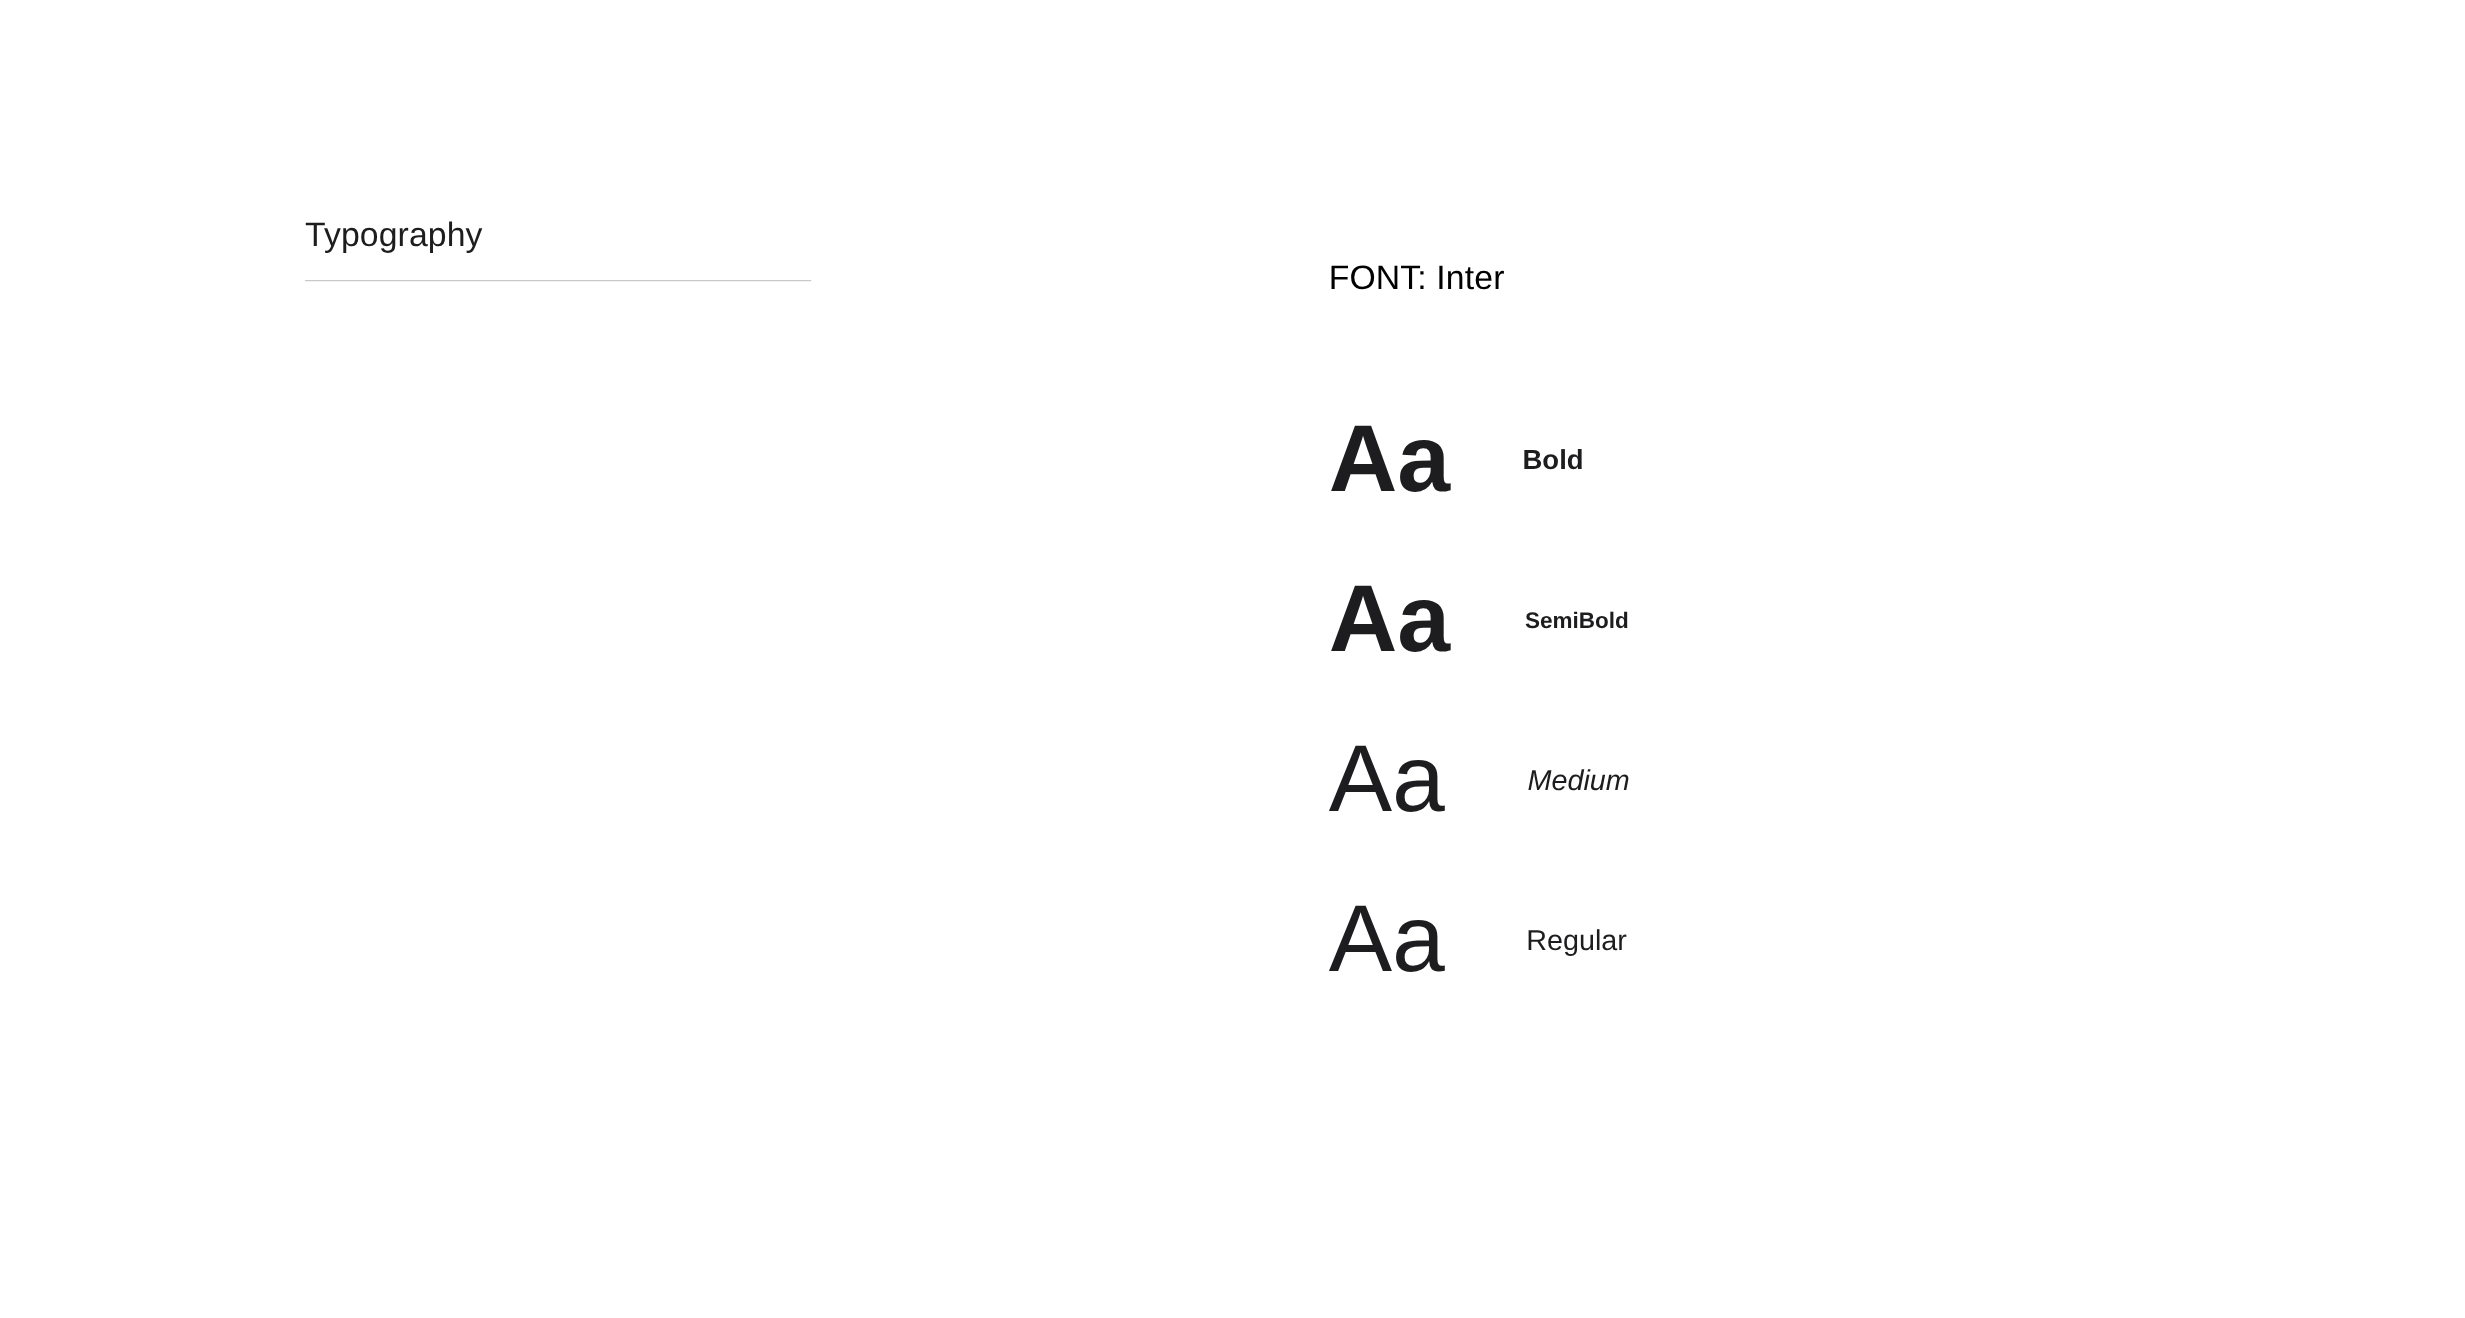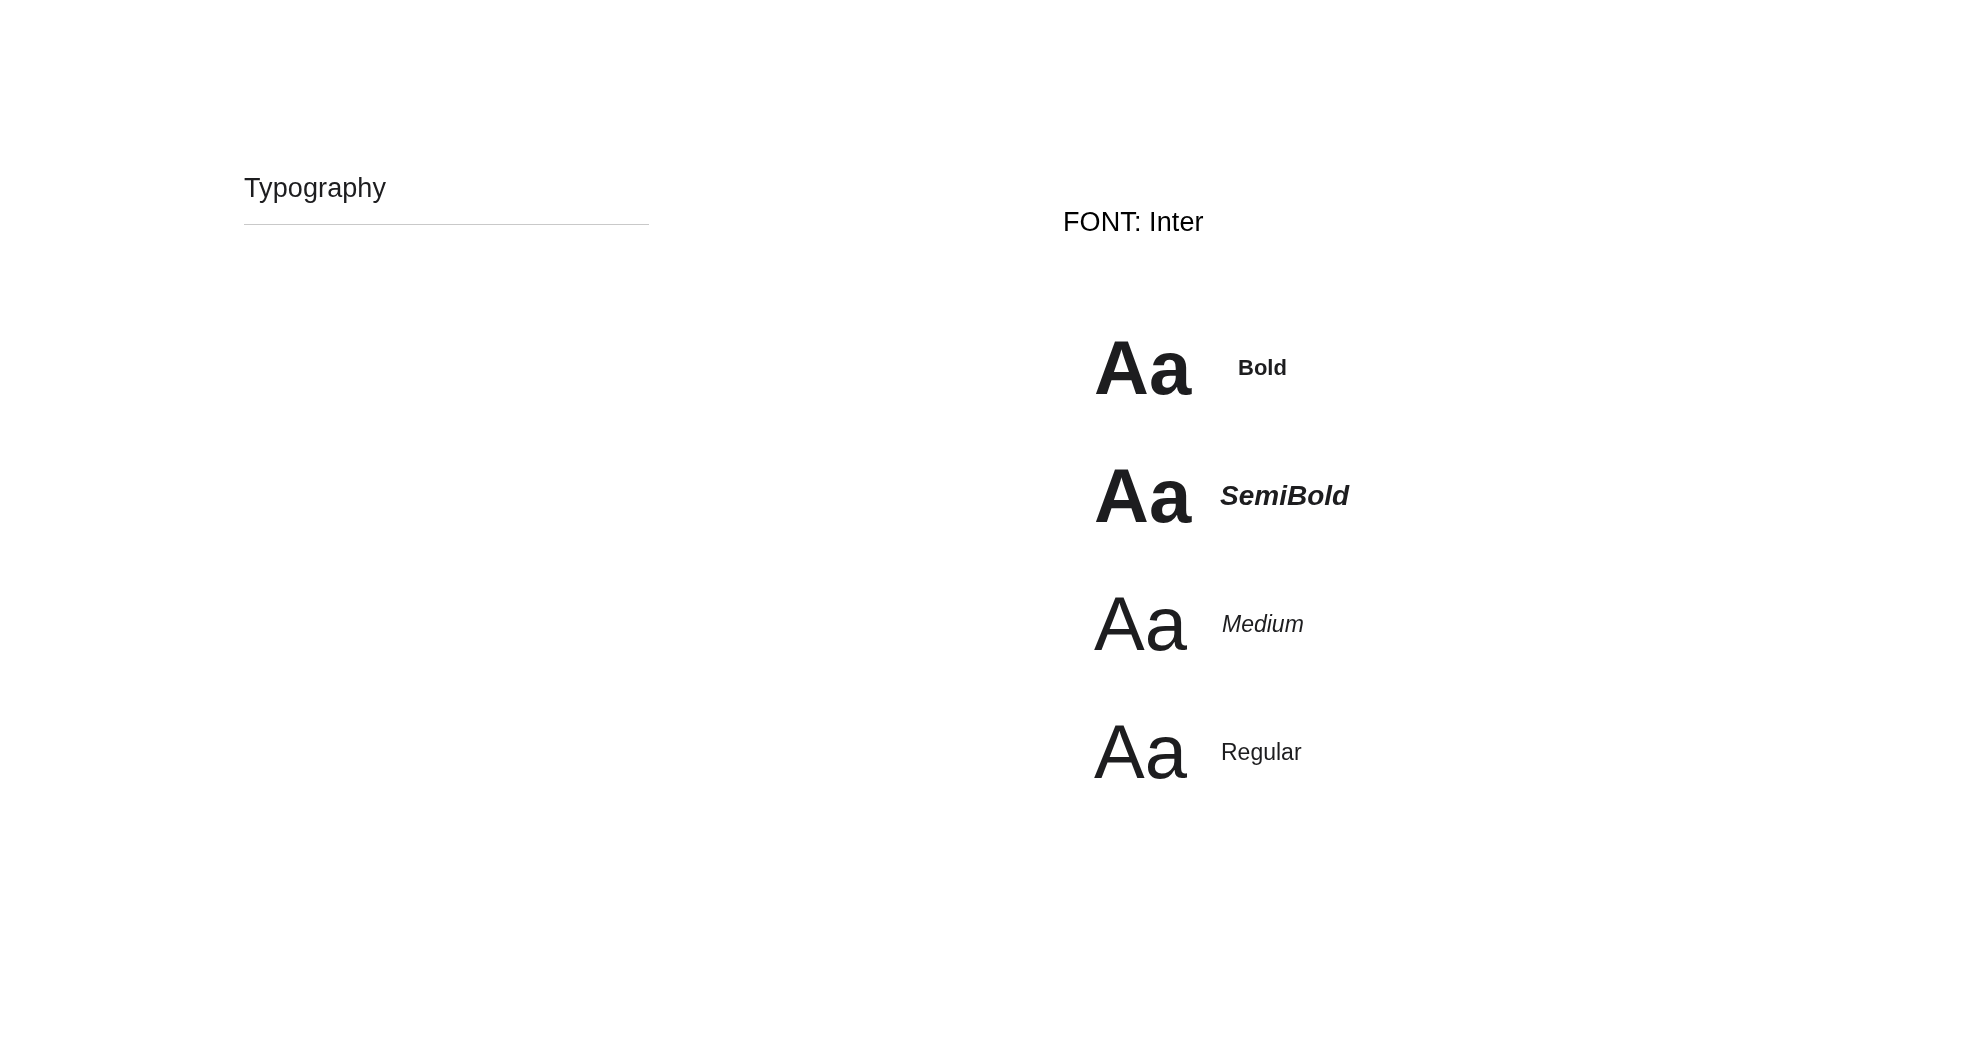--- a/index.html
+++ b/index.html
@@ -68,38 +68,37 @@
   }
 
   .specimen-glyph {
     position: absolute;
     left: 0;
     top: 0;
     font-size: 76px;
     line-height: 96px;
     color: #1d1d1f;
     white-space: nowrap;
-    margin-left: 31px;
   }
 
   .specimen-name {
     position: absolute;
     top: 0;
     line-height: 96px;
     font-size: 23px;
     color: #1d1d1f;
     white-space: nowrap;
   }
 
   
   .w-bold .specimen-glyph     { font-weight: 700; }
-  .w-bold .specimen-name      { font-weight: 700; left: 175px; font-size: 22px; }
+  .w-bold .specimen-name      { font-weight: 700; left: 155px; font-size: 22px; }
 
   .w-semibold .specimen-glyph { font-weight: 700; }
-  .w-semibold .specimen-name  { font-weight: 700; left: 157px; font-size: 28px; font-style: italic; }
+  .w-semibold .specimen-name  { font-weight: 700; left: 157px; font-size: 18px; }
 
   .w-medium .specimen-glyph   { font-weight: 500; }
   .w-medium .specimen-name    { font-weight: 500; left: 159px; font-size: 23px; font-style: italic; }
 
   .w-regular .specimen-glyph  { font-weight: 400; }
   .w-regular .specimen-name   { font-weight: 400; left: 158px; font-size: 23px; }
 </style>
 </head>
 <body>
 

